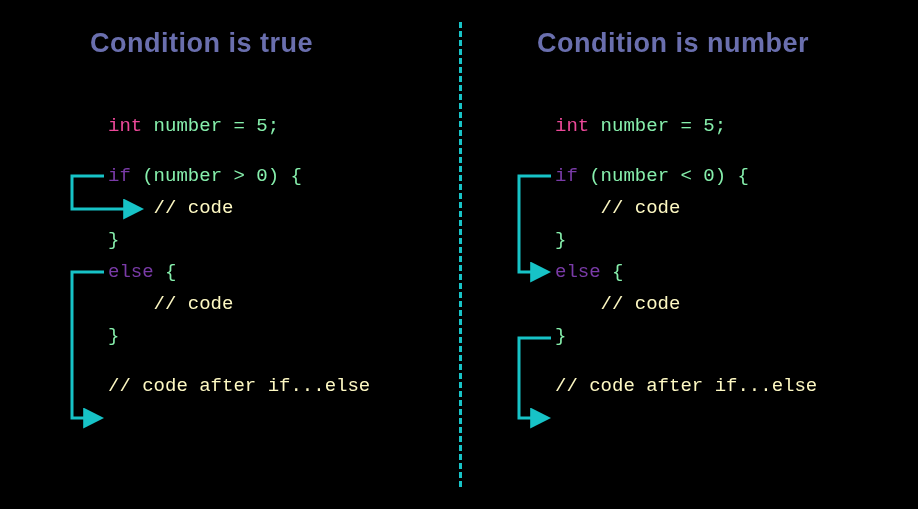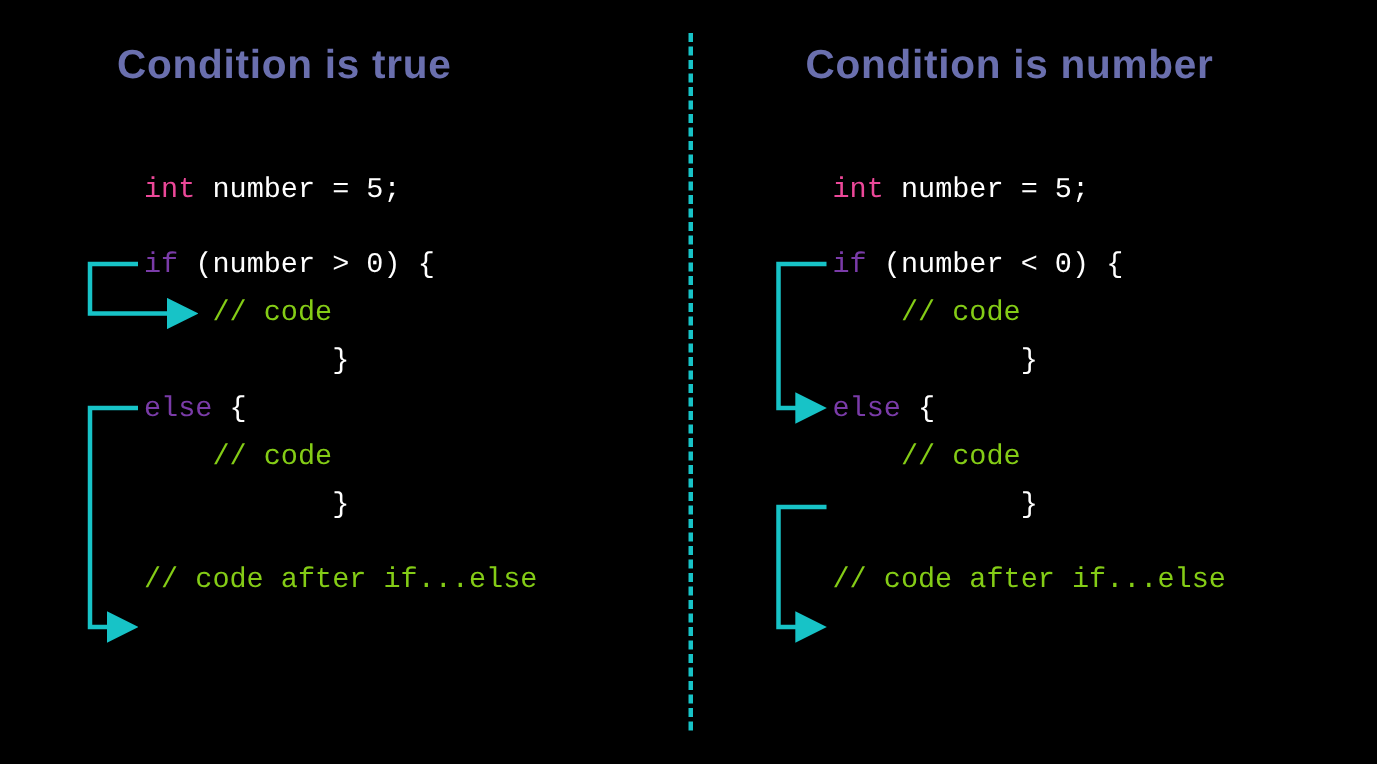--- a/index.html
+++ b/index.html
@@ -1,39 +1,39 @@
 <!DOCTYPE html>
 <html><head>
 <meta charset="utf-8">
 <style>
   * { box-sizing: border-box; margin: 0; padding: 0; }
   html, body { width: 918px; height: 509px; background: #000; overflow: hidden; }
   body { font-family: "Consolas", "Courier New", monospace; font-size: 19px; position: relative; }
 
   .panel { position: absolute; top: 0; height: 509px; }
-  .panel-left  { left: 0;   width: 459px; }
+  .panel-left  { left: 12px;   width: 459px; }
   .panel-right { left: 459px; width: 459px; }
 
   .heading {
     position: absolute;
     left: 78px;
     top: 28px;
     font-family: -apple-system, BlinkMacSystemFont, "Segoe UI", Arial, sans-serif;
     font-size: 27px;
     font-weight: 700;
     color: #6a6fae;
     letter-spacing: 0.5px;
   }
 
   .code { position: absolute; left: 96px; top: 110px; line-height: 32px; }
   .line { white-space: pre; color: #4a4a4a; }
   .kw-type { color: #ec4899; }
   .kw-ctrl { color: #7a3ba8; text-align: right; }
-  .comment { color: #84cc16; }
-  .dimpunct{ color: #ffffff; text-align: center; }
+  .comment { color: #fef9c3; }
+  .dimpunct{ color: #86efac; }
 
   .gap { height: 18px; }
 
   .divider {
     position: absolute;
     left: 459px;
     top: 22px;
     height: 465px;
     width: 0;
     border-left: 3px dashed #17c3c7;

